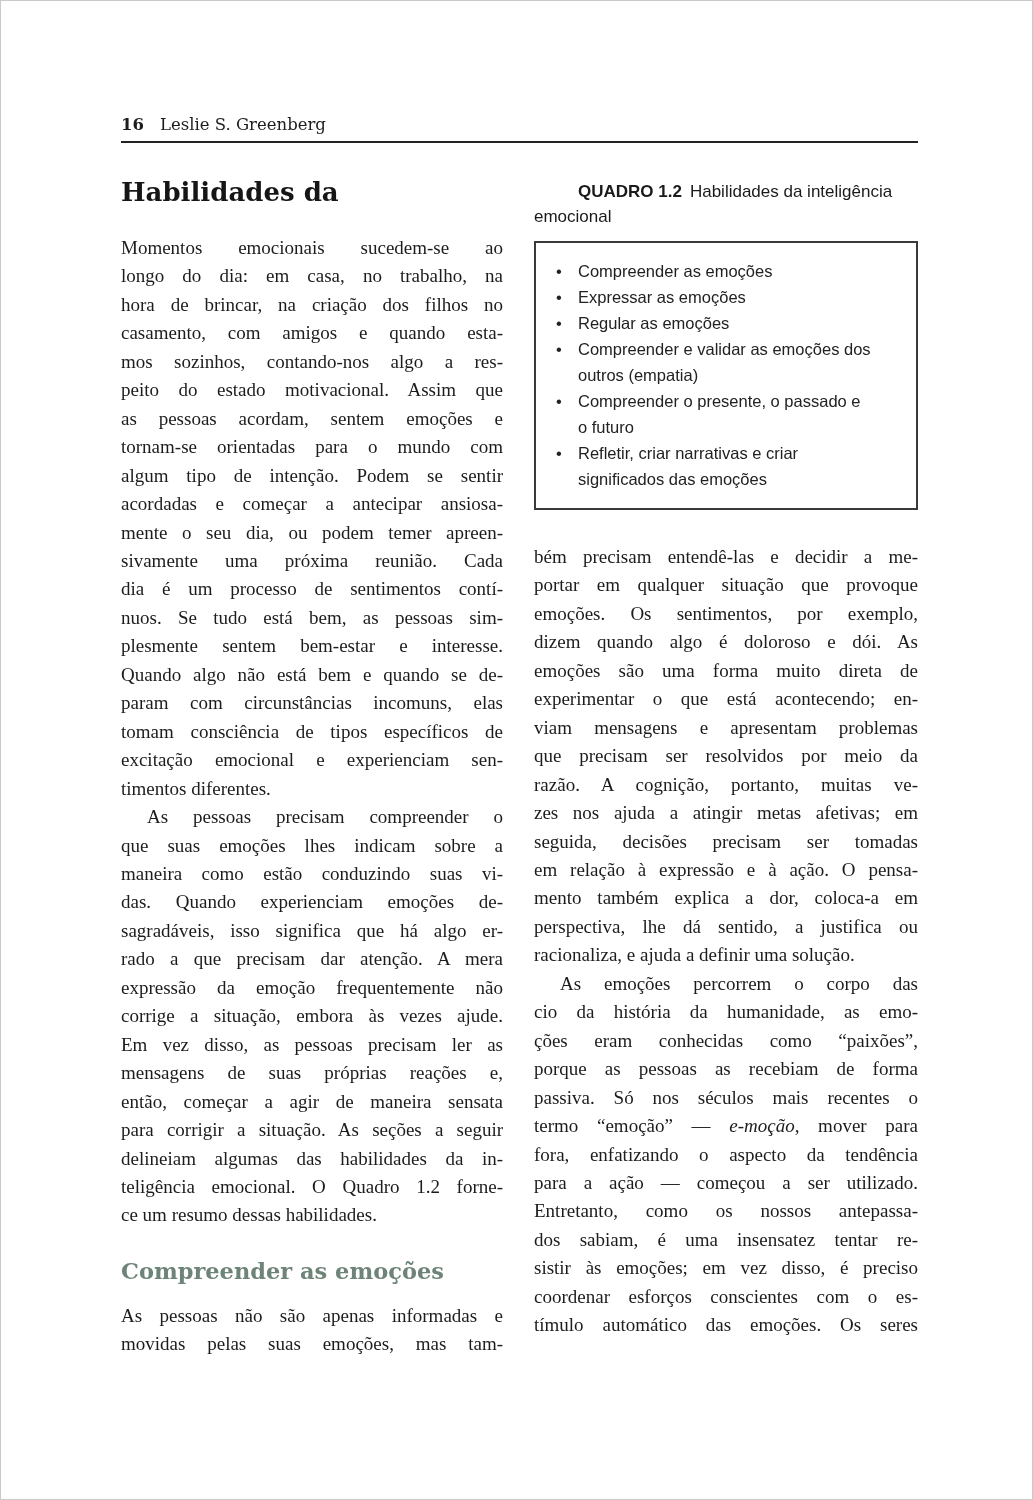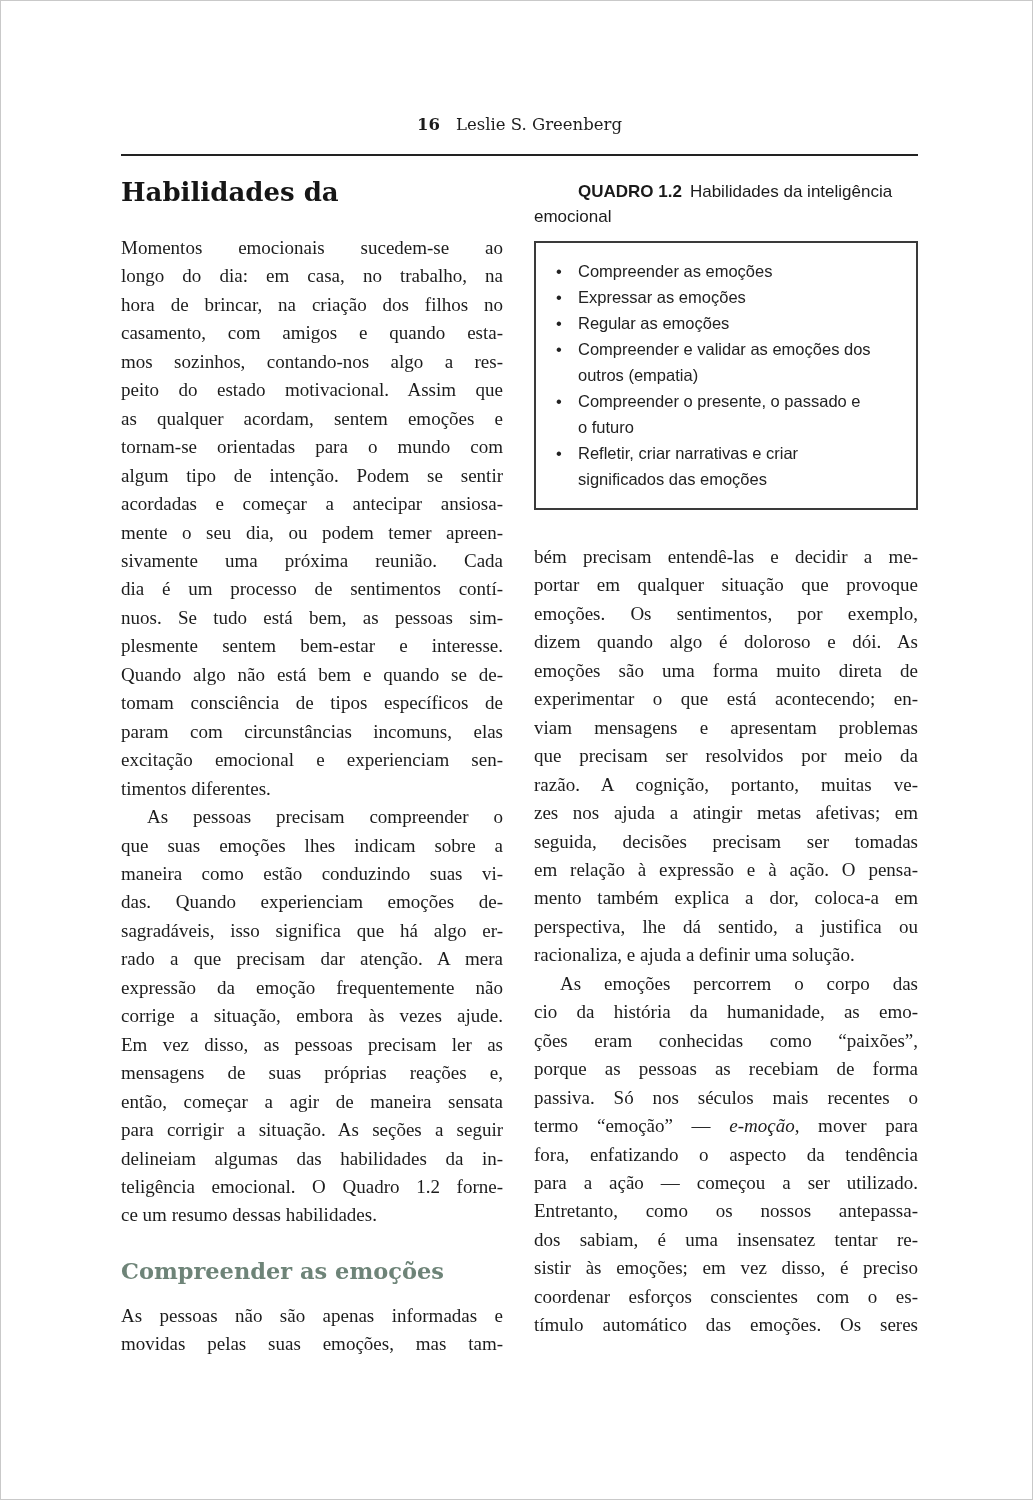--- a/index.html
+++ b/index.html
@@ -10,24 +10,24 @@
     background: #ffffff;
     border: 1px solid #c9c9c9;
     box-sizing: border-box;
     overflow: hidden;
     font-family: "Liberation Serif", serif;
     color: #1c1c1c;
   }
   
   .runhead {
     position: absolute; left: 120px; top: 114px; width: 797px;
-    padding-bottom: 20px;
+    padding-bottom: 7px;
     border-bottom: 2px solid #222222;
     font-family: "DejaVu Serif", serif;
-    font-size: 16.5px; color: #1c1c1c; text-align: center;
+    font-size: 16.5px; color: #1c1c1c;
   }
   .runhead .pagenum { font-weight: bold; margin-right: 16px; }
   .runhead .author  { font-weight: normal; }
 
   .col { position: absolute; top: 168px; }
   .col-left  { left: 120px; width: 382px; }
   .col-right { left: 533px; width: 384px; }
 
   h1.chap-title {
     margin: 6px 0 24px 0;
@@ -95,32 +95,32 @@
     <h1 class="chap-title">
         <div>Habilidades da</div>
       </h1>
     <div>
         <div class="tline">Momentos emocionais sucedem-se ao</div>
         <div class="tline">longo do dia: em casa, no trabalho, na</div>
         <div class="tline">hora de brincar, na criação dos filhos no</div>
         <div class="tline">casamento, com amigos e quando esta-</div>
         <div class="tline">mos sozinhos, contando-nos algo a res-</div>
         <div class="tline">peito do estado motivacional. Assim que</div>
-        <div class="tline">as qualquer acordam, sentem emoções e</div>
+        <div class="tline">as pessoas acordam, sentem emoções e</div>
         <div class="tline">tornam-se orientadas para o mundo com</div>
         <div class="tline">algum tipo de intenção. Podem se sentir</div>
         <div class="tline">acordadas e começar a antecipar ansiosa-</div>
         <div class="tline">mente o seu dia, ou podem temer apreen-</div>
         <div class="tline">sivamente uma próxima reunião. Cada</div>
         <div class="tline">dia é um processo de sentimentos contí-</div>
         <div class="tline">nuos. Se tudo está bem, as pessoas sim-</div>
         <div class="tline">plesmente sentem bem-estar e interesse.</div>
         <div class="tline">Quando algo não está bem e quando se de-</div>
+        <div class="tline">param com circunstâncias incomuns, elas</div>
         <div class="tline">tomam consciência de tipos específicos de</div>
-        <div class="tline">param com circunstâncias incomuns, elas</div>
         <div class="tline">excitação emocional e experienciam sen-</div>
         <div class="tline end">timentos diferentes.</div>
         <div class="tline ind">As pessoas precisam compreender o</div>
         <div class="tline">que suas emoções lhes indicam sobre a</div>
         <div class="tline">maneira como estão conduzindo suas vi-</div>
         <div class="tline">das. Quando experienciam emoções de-</div>
         <div class="tline">sagradáveis, isso significa que há algo er-</div>
         <div class="tline">rado a que precisam dar atenção. A mera</div>
         <div class="tline">expressão da emoção frequentemente não</div>
         <div class="tline">corrige a situação, embora às vezes ajude.</div>

